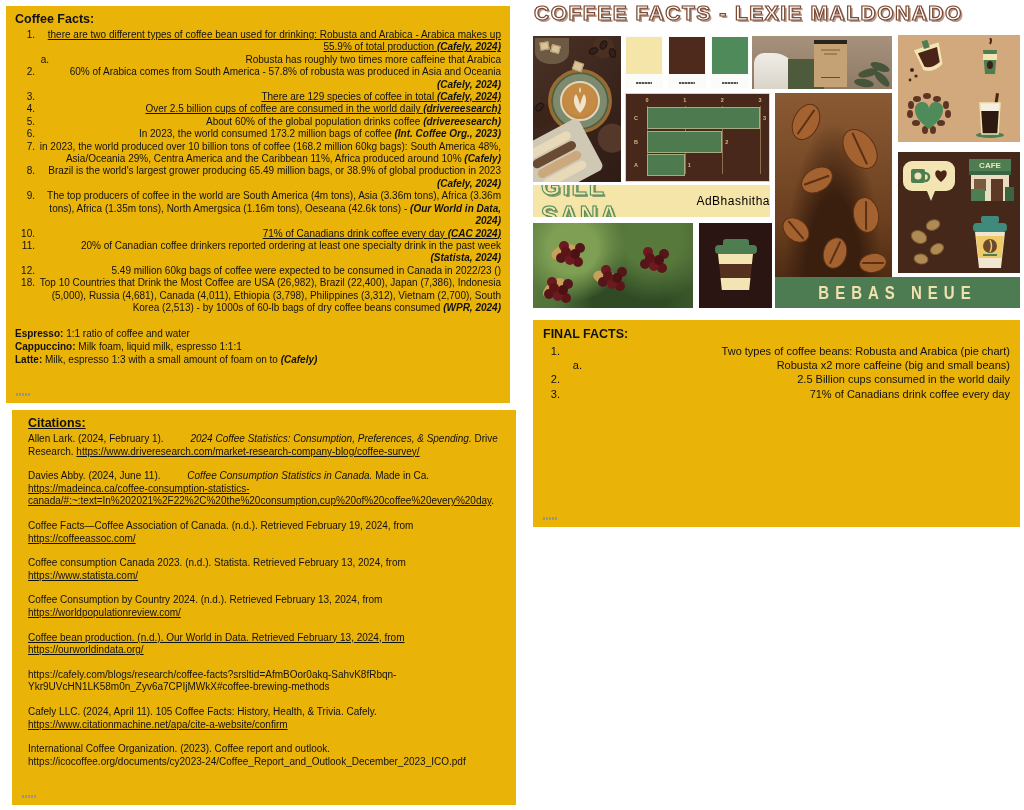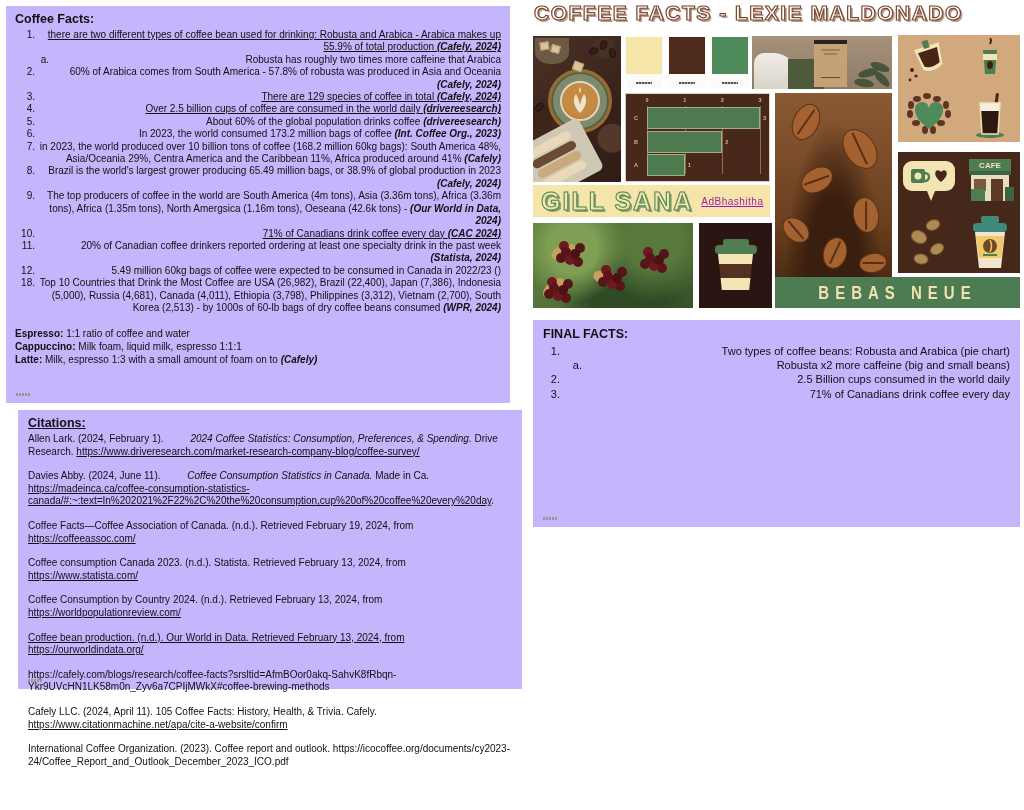--- a/index.html
+++ b/index.html
@@ -1,23 +1,23 @@
 <!DOCTYPE html>
 <html><head>
 <meta charset="utf-8">
 <style>
   * { margin:0; padding:0; box-sizing:border-box; }
   html,body { background:#fff; }
   #app { position:relative; width:1024px; height:810px; background:#ffffff;
          font-family:"Liberation Sans", sans-serif; color:#111; overflow:hidden; }
 
   
-  .panel { position:absolute; background:#c4b5fd; }
+  .panel { position:absolute; background:#eab308; }
   #facts-box { left:6px; top:6px; width:504px; height:397px; padding:6px 9px; }
-  #citations-box { left:18px; top:410px; width:504px; height:279px; padding:6px 10px; }
+  #citations-box { left:12px; top:410px; width:504px; height:395px; padding:6px 16px; }
   .box-title { font-size:12.5px; font-weight:bold; margin-bottom:3px; }
   .box-title.u { text-decoration:underline; }
   .li { display:flex; font-size:10px; line-height:12.4px; }
   .li .num { flex:0 0 23px; text-align:right; padding-right:3px; }
   .li.lvl1 { margin-left:22px; }
   .li.lvl1 .num { flex:0 0 15px; }
   .li .txt { flex:1;text-align:right; }
   .u { text-decoration:underline; }
   .b { font-weight:bold; }
   .i { font-style:italic;margin-left:24px; }
@@ -93,21 +93,21 @@
 
   #tile-illus-tan { left:365px; top:2px; width:122px; height:107px; background:#d2a87d;
       display:grid; grid-template-columns:1fr 1fr; place-items:center; }
   #tile-illus-dark { left:365px; top:119px; width:122px; height:121px; background:#46281a;
       display:grid; grid-template-columns:1fr 1fr; place-items:center; }
 
   #banner-gill { left:0; top:152px; width:237px; height:32px; background:#f6e5a8;
       display:flex; align-items:center; padding-left:8px; gap:8px; }
   #gill-text { font-size:25px; font-weight:800; letter-spacing:2px; color:#f6e5a8;
       -webkit-text-stroke:1px #4e8a5a; text-shadow:2px 2px 0 rgba(110,140,100,.8), 0 0 1px #4e8a5a; }
-  #adb-text { font-size:10px; color:#a21caf; letter-spacing:0.5px;text-decoration:underline; }
+  #adb-text { font-size:12px; color:#000000; letter-spacing:0.5px; }
 
   #tile-berries { left:0; top:190px; width:160px; height:85px;
       background:
         radial-gradient(circle at 25% 30%, #7fa054 0 18%, transparent 40%),
         radial-gradient(circle at 75% 20%, #58793c 0 20%, transparent 45%),
         radial-gradient(circle at 60% 85%, #2f4a24 0 30%, transparent 60%),
         linear-gradient(120deg,#5d7d40,#3c5a2c); }
   .berry-cluster { position:absolute; width:10px; height:10px; border-radius:50%; background:#5c1418;
       box-shadow: 9px 2px 0 #4e1014, 4px 8px 0 #6b1a1f, -5px 6px 0 #54161a, 12px 10px 0 #5c1418,
                   -2px -6px 0 #6b1a1f, 14px -4px 0 #54161a; }
@@ -166,21 +166,21 @@
         <div class="li">
           <span class="num">5.</span>
           <div class="txt"><span>About 60% of the global population drinks coffee </span><span class="bi">(drivereesearch)</span></div>
         </div>
         <div class="li">
           <span class="num">6.</span>
           <div class="txt"><span>In 2023, the world consumed 173.2 million bags of coffee </span><span class="bi">(Int. Coffee Org., 2023)</span></div>
         </div>
         <div class="li">
           <span class="num">7.</span>
-          <div class="txt"><span>in 2023, the world produced over 10 billion tons of coffee (168.2 million 60kg bags): South America 48%, Asia/Oceania 29%, Centra America and the Caribbean 11%, Africa produced around 41% </span><span class="bi">(Cafely)</span></div>
+          <div class="txt"><span>in 2023, the world produced over 10 billion tons of coffee (168.2 million 60kg bags): South America 48%, Asia/Oceania 29%, Centra America and the Caribbean 11%, Africa produced around 10% </span><span class="bi">(Cafely)</span></div>
         </div>
         <div class="li">
           <span class="num">8.</span>
           <div class="txt"><span>Brazil is the world's largest grower producing 65.49 million bags, or 38.9% of global production in 2023 </span><span class="bi">(Cafely, 2024)</span></div>
         </div>
         <div class="li">
           <span class="num">9.</span>
           <div class="txt"><span>The top producers of coffee in the world are South America (4m tons), Asia (3.36m tons), Africa (3.36m tons), Africa (1.35m tons), North Amergsica (1.16m tons), Oeseana (42.6k tons) - </span><span class="bi">(Our World in Data, 2024)</span></div>
         </div>
         <div class="li">

